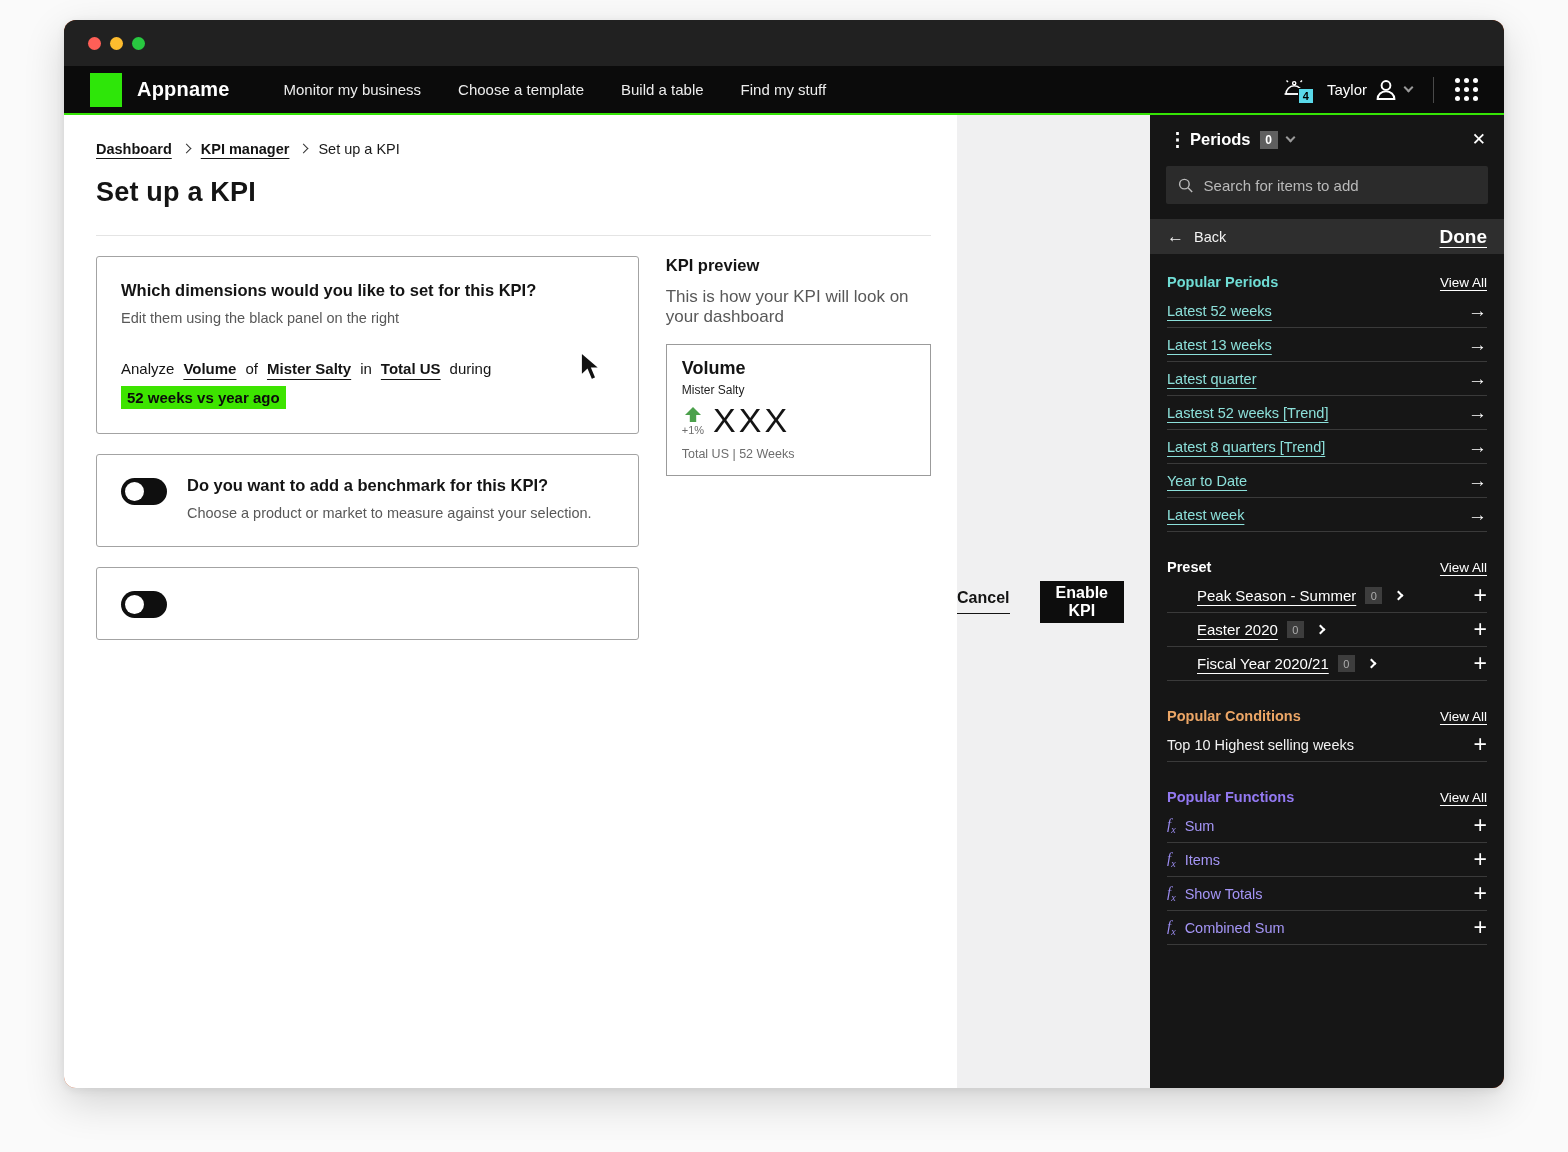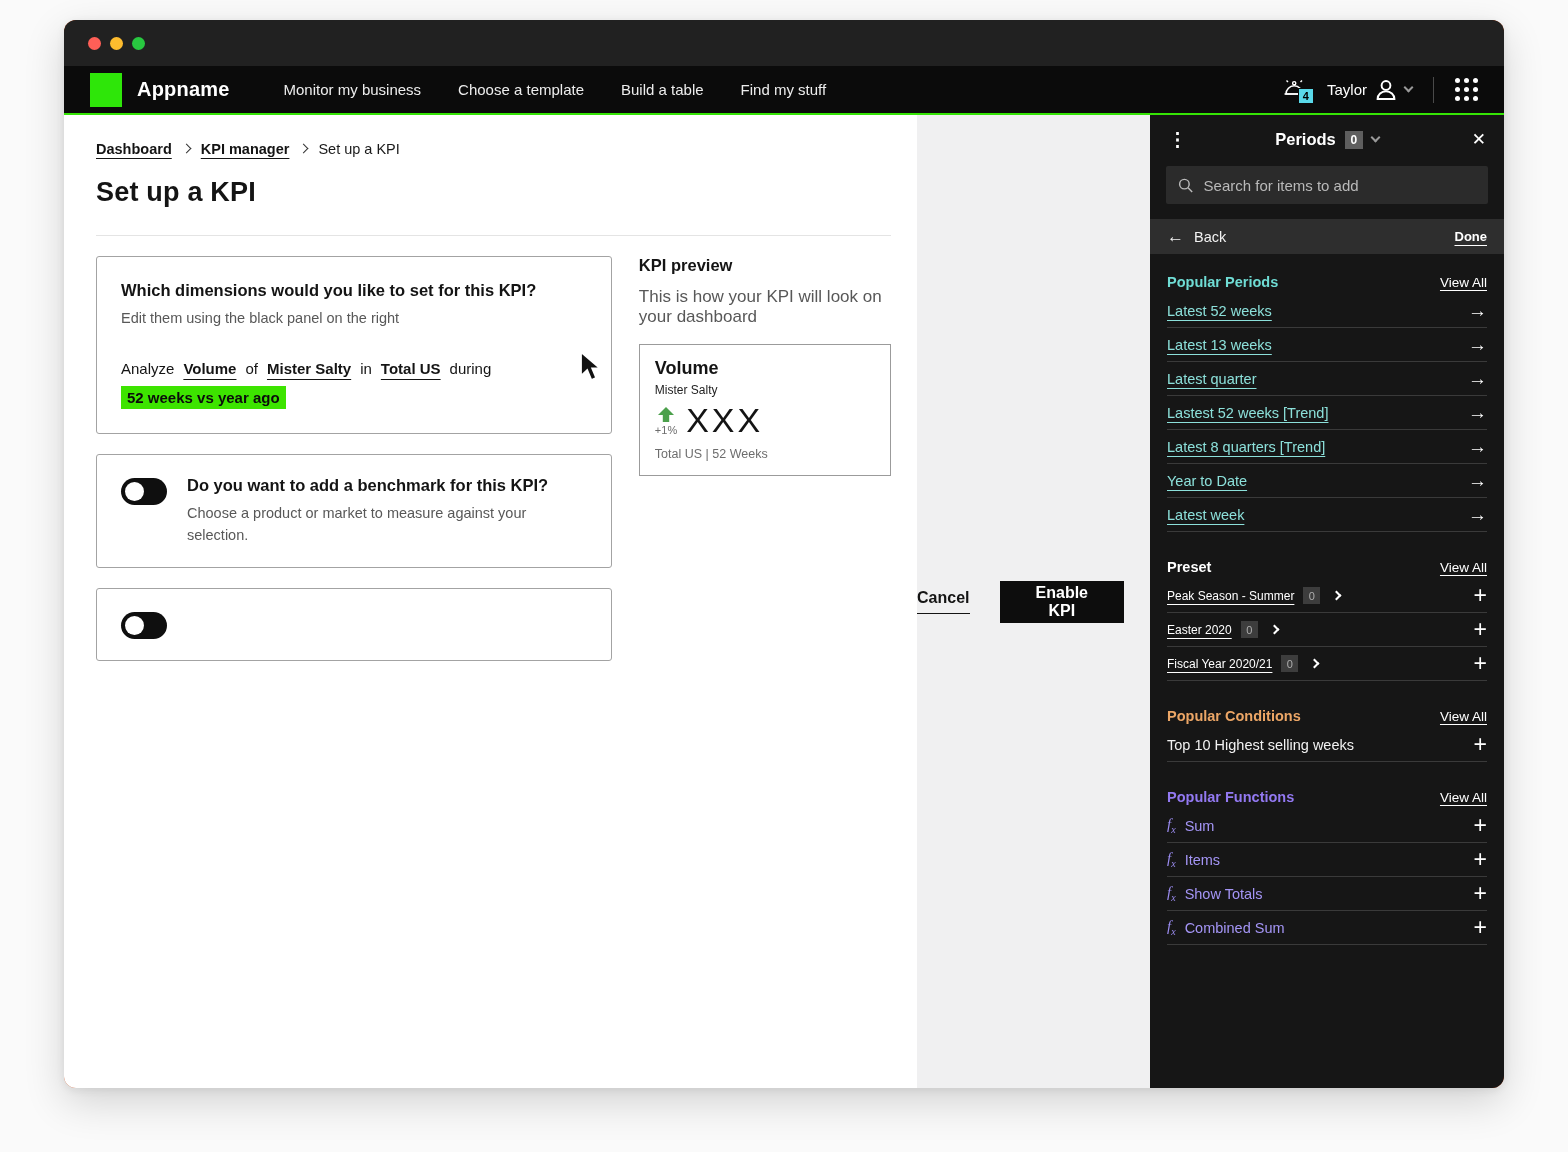--- a/index.html
+++ b/index.html
@@ -68,47 +68,47 @@
   .pc-product { font-size:12px; margin-top:4px; color:#222; }
   .pc-valuerow { display:flex; align-items:flex-end; gap:9px; margin-top:8px; }
   .pc-change { display:flex; flex-direction:column; align-items:center; }
   .pc-change-label { font-size:11px; color:#6d6d6d; margin-top:1px; }
   .pc-value { font-size:34px; font-weight:500; letter-spacing:3px; line-height:.9; }
   .pc-footer { font-size:12.5px; color:#6d6d6d; margin-top:11px; }
   
   .footer { flex:0 0 76px; background:#f0f0f1; display:flex; align-items:center; justify-content:flex-end; gap:30px; padding-right:26px; }
   .cancel { font-size:16px; font-weight:bold; border-bottom:1.5px solid #141414; padding-bottom:6px; cursor:pointer; }
   .enable-btn { background:#0d0d0d; color:#fff; font-size:16px; font-weight:bold; border:none;
-                padding:0 36px; height:42px; cursor:pointer; font-family:inherit;}
+                padding:0 16px; height:42px; cursor:pointer; font-family:inherit;}
   
   .sidebar { width:354px; background:#161616; color:#fff; display:flex; flex-direction:column; }
   .sb-header { display:flex; align-items:center; padding:13px 18px 8px 18px; }
   .kebab { color:#fff; font-size:19px; font-weight:bold; width:22px; letter-spacing:0; cursor:pointer;}
-  .sb-title-wrap { flex:1; display:flex; align-items:center; justify-content:center; gap:9px; }
+  .sb-title-wrap { flex:1; display:flex; align-items:center; gap:9px; }
   .sb-title { font-size:16.5px; font-weight:bold; }
   .sb-badge { background:#5f5f5f; color:#fff; font-size:12px; font-weight:bold; min-width:18px; height:18px;
               display:flex; align-items:center; justify-content:center; }
   .sb-close { font-size:17px; color:#fff; cursor:pointer; width:22px; text-align:right;}
   .sb-search { margin:7px 16px 15px; background:#2b2b2b; border-radius:2px; height:38px; display:flex; align-items:center; padding:0 12px; gap:10px; }
   .sb-search input { background:transparent; border:none; outline:none; color:#ddd; font-size:15px; width:100%; font-family:inherit;}
   .sb-search input::placeholder { color:#b9b9b9; }
   .sb-backbar { background:#2e2e2e; height:35px; display:flex; align-items:center; padding:0 17px; }
   .back-btn { display:flex; align-items:center; gap:10px; font-size:14.5px; color:#f2f2f2; cursor:pointer; }
   .back-arrow { font-size:17px; }
-  .done-btn { margin-left:auto; font-size:13px; font-weight:bold; text-decoration:underline; text-underline-offset:4px; cursor:pointer; }
+  .done-btn { margin-left:auto; font-size:19px; font-weight:bold; text-decoration:underline; text-underline-offset:4px; cursor:pointer; }
   .sb-body { flex:1; padding:8px 17px 16px; overflow:hidden; }
   .sb-section-h { display:flex; align-items:center; margin-top:23px; height:24px;}
   .sb-section-title { font-size:14.5px; font-weight:bold; }
   .teal-h { color:#6fdcd4; } .orange-h { color:#eca666; } .purple-h { color:#9379f2; }
   .view-all { margin-left:auto; font-size:13.5px; color:#fff; text-decoration:underline; text-underline-offset:3px; cursor:pointer; }
   .sb-row { display:flex; align-items:center; height:34px; border-bottom:1px solid #3a3a3a; }
   .sb-row:last-child { border-bottom:1px solid #3a3a3a; }
   .period-link { color:#8ce0da; font-size:14.5px; text-decoration:underline; text-underline-offset:4px; cursor:pointer; }
   .row-arrow { margin-left:auto; color:#fff; font-size:19px; cursor:pointer; line-height:1;}
-  .preset-link { color:#fff; font-size:12px; text-decoration:underline; text-underline-offset:4px; cursor:pointer; }
+  .preset-link { color:#fff; font-size:15px; text-decoration:underline; text-underline-offset:4px; cursor:pointer;margin-left:30px; }
   .mini-badge { background:#3d3d3d; color:#aeaeae; font-size:11px; min-width:17px; height:17px; display:flex;
                 align-items:center; justify-content:center; margin-left:9px; }
   .row-chev { margin-left:13px; cursor:pointer; }
   .row-plus { margin-left:auto; color:#fff; font-size:23px; font-weight:300; cursor:pointer; line-height:1;}
   .cond-label { color:#f2f2f2; font-size:14.5px; }
   .fx-icon { color:#9b8cf0; font-size:14px; font-family:"Liberation Serif",serif; }
   .fx-icon i { font-style:italic; font-size:15px;}
   .fx-icon sub { font-size:10px; font-style:italic;}
   .fn-label { color:#a495f5; font-size:14.5px; margin-left:9px; }
   

